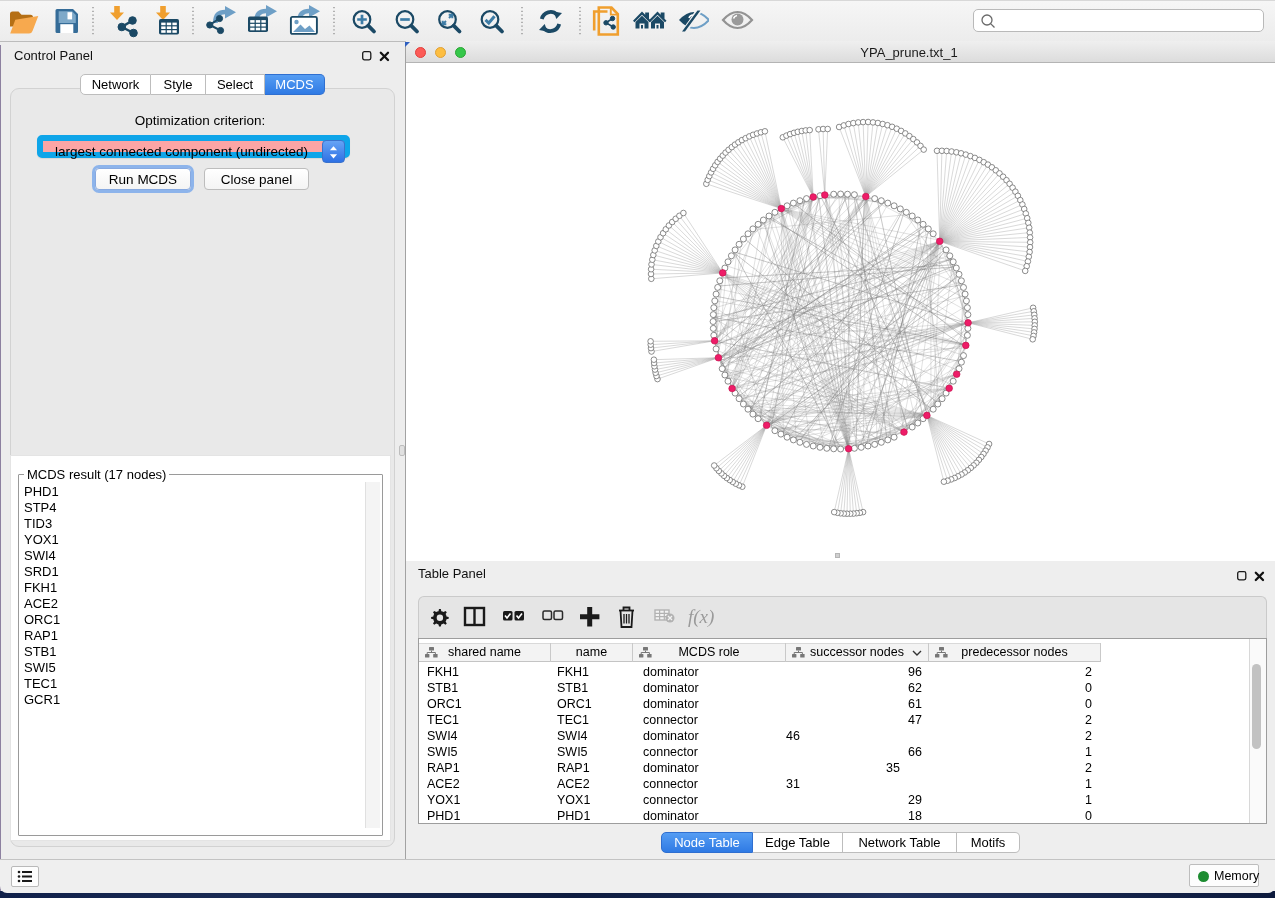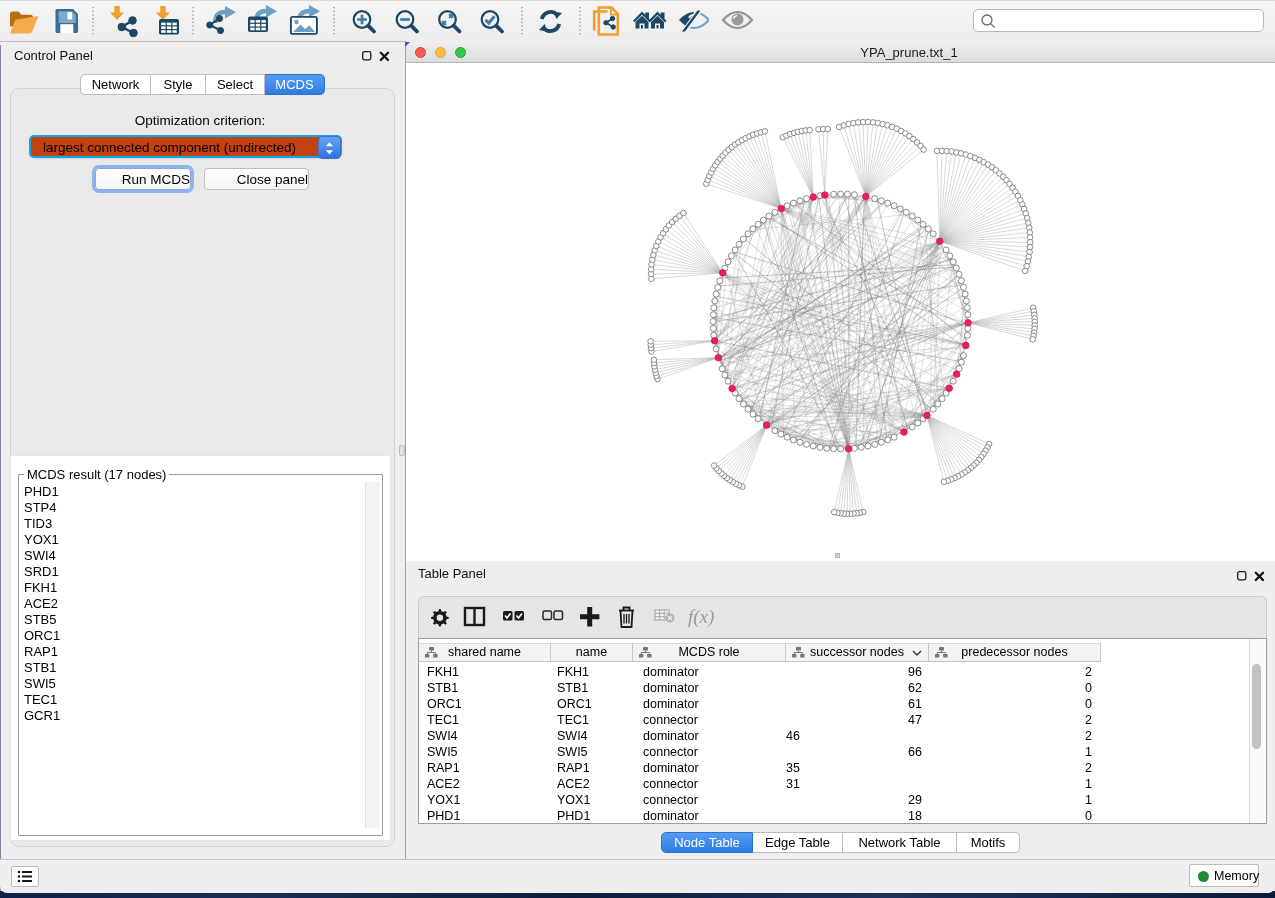--- a/index.html
+++ b/index.html
@@ -13,24 +13,24 @@
 .navy{left:0;top:891px;width:1275px;height:7px;background:linear-gradient(90deg,#10204a,#1b2c55 20%,#0e1c40 45%,#20315e 70%,#0d1a3c)}
 
 .tabs{left:80px;top:74px;height:21px;z-index:5}
 .tab{position:absolute;top:0;height:21px;background:#fff;border:1px solid #bdbdbd;border-left:none;font-size:13px;color:#000;text-align:center;line-height:20px}
 .tab.first{border-left:1px solid #bdbdbd;border-radius:5px 0 0 5px}
 .tab.last{border-radius:0 5px 5px 0}
 .tab.sel{background:linear-gradient(#559df3,#2f7ae4);color:#fff;border-color:#2f6fd0}
 
 .ipanel{left:10px;top:88px;width:385px;height:759px;background:#e9e9e9;border:1px solid #d2d2d2;border-radius:9px}
 .optlabel{left:0px;top:113px;width:400px;text-align:center;font-size:13.5px;color:#000}
-.combo{left:29px;top:135px;width:313px;height:23px;background:#c2410c;border:2px solid #0ea5e9;border-radius:5px;box-shadow:0 1px 1px rgba(0,0,0,.08)}
+.combo{left:37px;top:135px;width:313px;height:23px;background:#fca5a5;border:6px solid #0ea5e9;border-radius:5px;box-shadow:0 1px 1px rgba(0,0,0,.08)}
 .combo .txt{position:absolute;left:12px;top:3px;font-size:13.5px;color:#000}
 .combo .step{position:absolute;right:-1px;top:-1px;width:23px;height:23px;background:linear-gradient(#66a3f5,#2e71e4);border-radius:4px;border:1px solid #3a72cc}
-.btn{position:absolute;height:22px;background:linear-gradient(#ffffff,#f4f4f4);border:1px solid #bdbdbd;border-radius:4px;font-size:13.5px;text-align:right;color:#000}
+.btn{position:absolute;height:22px;background:linear-gradient(#ffffff,#f4f4f4);border:1px solid #bdbdbd;border-radius:4px;font-size:13.5px;text-align:center;color:#000}
 .focusring{box-shadow:0 0 0 3px rgba(125,170,235,.85);border-color:#87a9e0}
 .results-wrap{left:10px;top:455px;width:381px;height:386px;background:#fff;border:1px solid #e4e4e4}
 .fieldset{left:18px;top:474px;width:365px;height:362px;border:1px solid #9a9a9a;border-radius:1px}
 .legend{left:24px;top:467px;background:#fff;padding:0 3px;font-size:13px;color:#000}
 .mlist{left:24px;top:484px;width:330px;font-size:13px;color:#000;line-height:16px}
 .mscroll{left:365px;top:482px;width:15px;height:346px;background:#f4f4f4;border-left:1px solid #e0e0e0}
 
 .split-line{left:405px;top:42px;width:1px;height:817px;background:#a2a2a2}
 .grip{left:399px;top:445px;width:6px;height:11px;background:#e0e0e0;border:1px solid #bdbdbd;border-radius:2px}
 
@@ -221,21 +221,20 @@
 <div class="abs legend">MCDS result (17 nodes)</div>
 <div class="abs mlist">
     <div>PHD1</div>
     <div>STP4</div>
     <div>TID3</div>
     <div>YOX1</div>
     <div>SWI4</div>
     <div>SRD1</div>
     <div>FKH1</div>
     <div>ACE2</div>
-    <div>STB5</div>
     <div>ORC1</div>
     <div>RAP1</div>
     <div>STB1</div>
     <div>SWI5</div>
     <div>TEC1</div>
     <div>GCR1</div>
   </div>
 <div class="abs mscroll"></div>
 <div class="abs split-line"></div>
 <div class="abs grip"></div>
@@ -644,21 +643,21 @@
 <div class="trow" style="left:786px;top:728px;width:136px;">46</div>
 <div class="trow" style="left:929px;top:728px;width:163px;text-align:right">2</div>
 <div class="trow" style="left:427px;top:744px">SWI5</div>
 <div class="trow" style="left:557px;top:744px">SWI5</div>
 <div class="trow" style="left:643px;top:744px">connector</div>
 <div class="trow" style="left:786px;top:744px;width:136px;text-align:right">66</div>
 <div class="trow" style="left:929px;top:744px;width:163px;text-align:right">1</div>
 <div class="trow" style="left:427px;top:760px">RAP1</div>
 <div class="trow" style="left:557px;top:760px">RAP1</div>
 <div class="trow" style="left:643px;top:760px">dominator</div>
-<div class="trow" style="left:786px;top:760px;width:136px;">35</div>
+<div class="trow" style="left:764px;top:760px;width:136px;text-align:right">35</div>
 <div class="trow" style="left:929px;top:760px;width:163px;text-align:right">2</div>
 <div class="trow" style="left:427px;top:776px">ACE2</div>
 <div class="trow" style="left:557px;top:776px">ACE2</div>
 <div class="trow" style="left:643px;top:776px">connector</div>
 <div class="trow" style="left:786px;top:776px;width:136px;">31</div>
 <div class="trow" style="left:929px;top:776px;width:163px;text-align:right">1</div>
 <div class="trow" style="left:427px;top:792px">YOX1</div>
 <div class="trow" style="left:557px;top:792px">YOX1</div>
 <div class="trow" style="left:643px;top:792px">connector</div>
 <div class="trow" style="left:786px;top:792px;width:136px;text-align:right">29</div>

